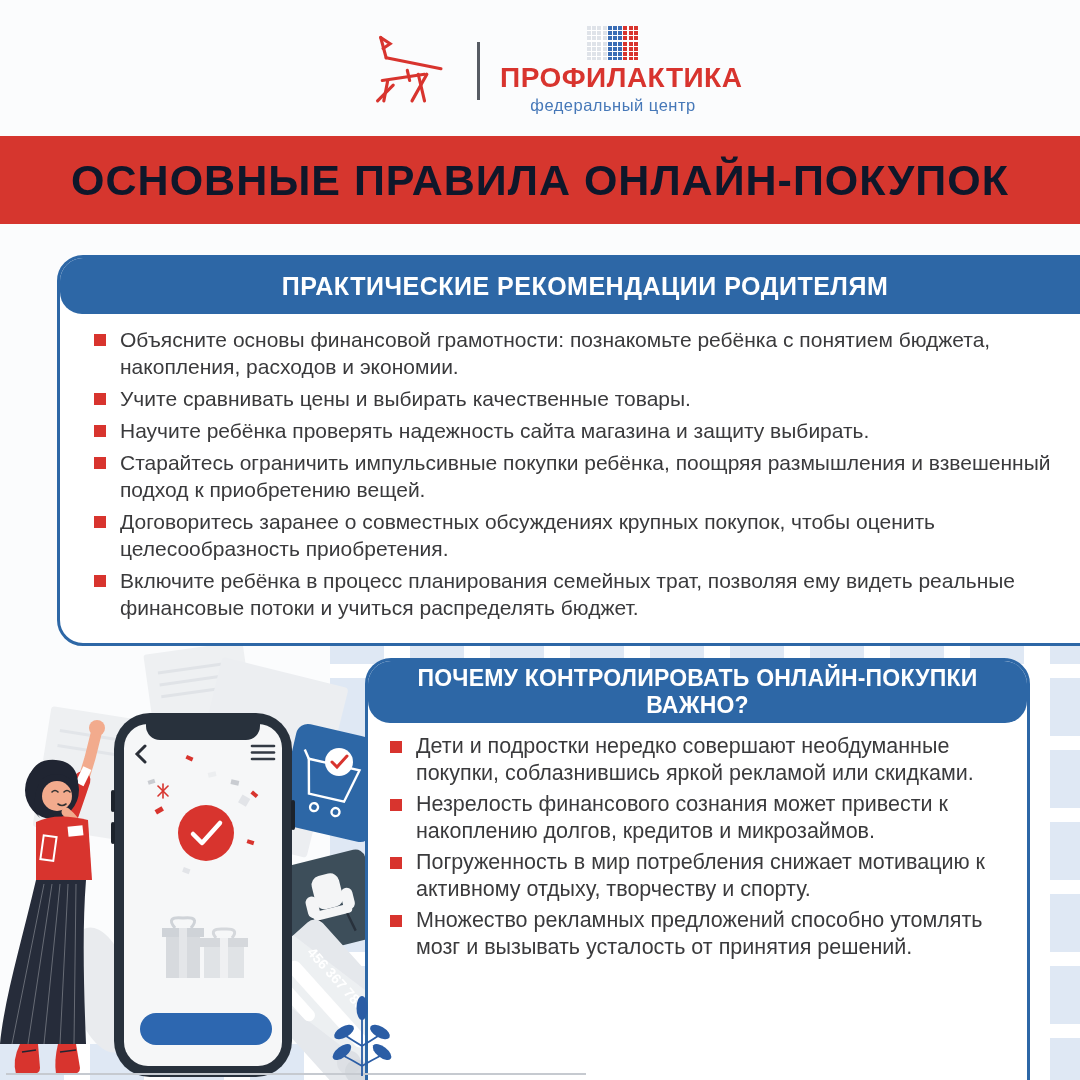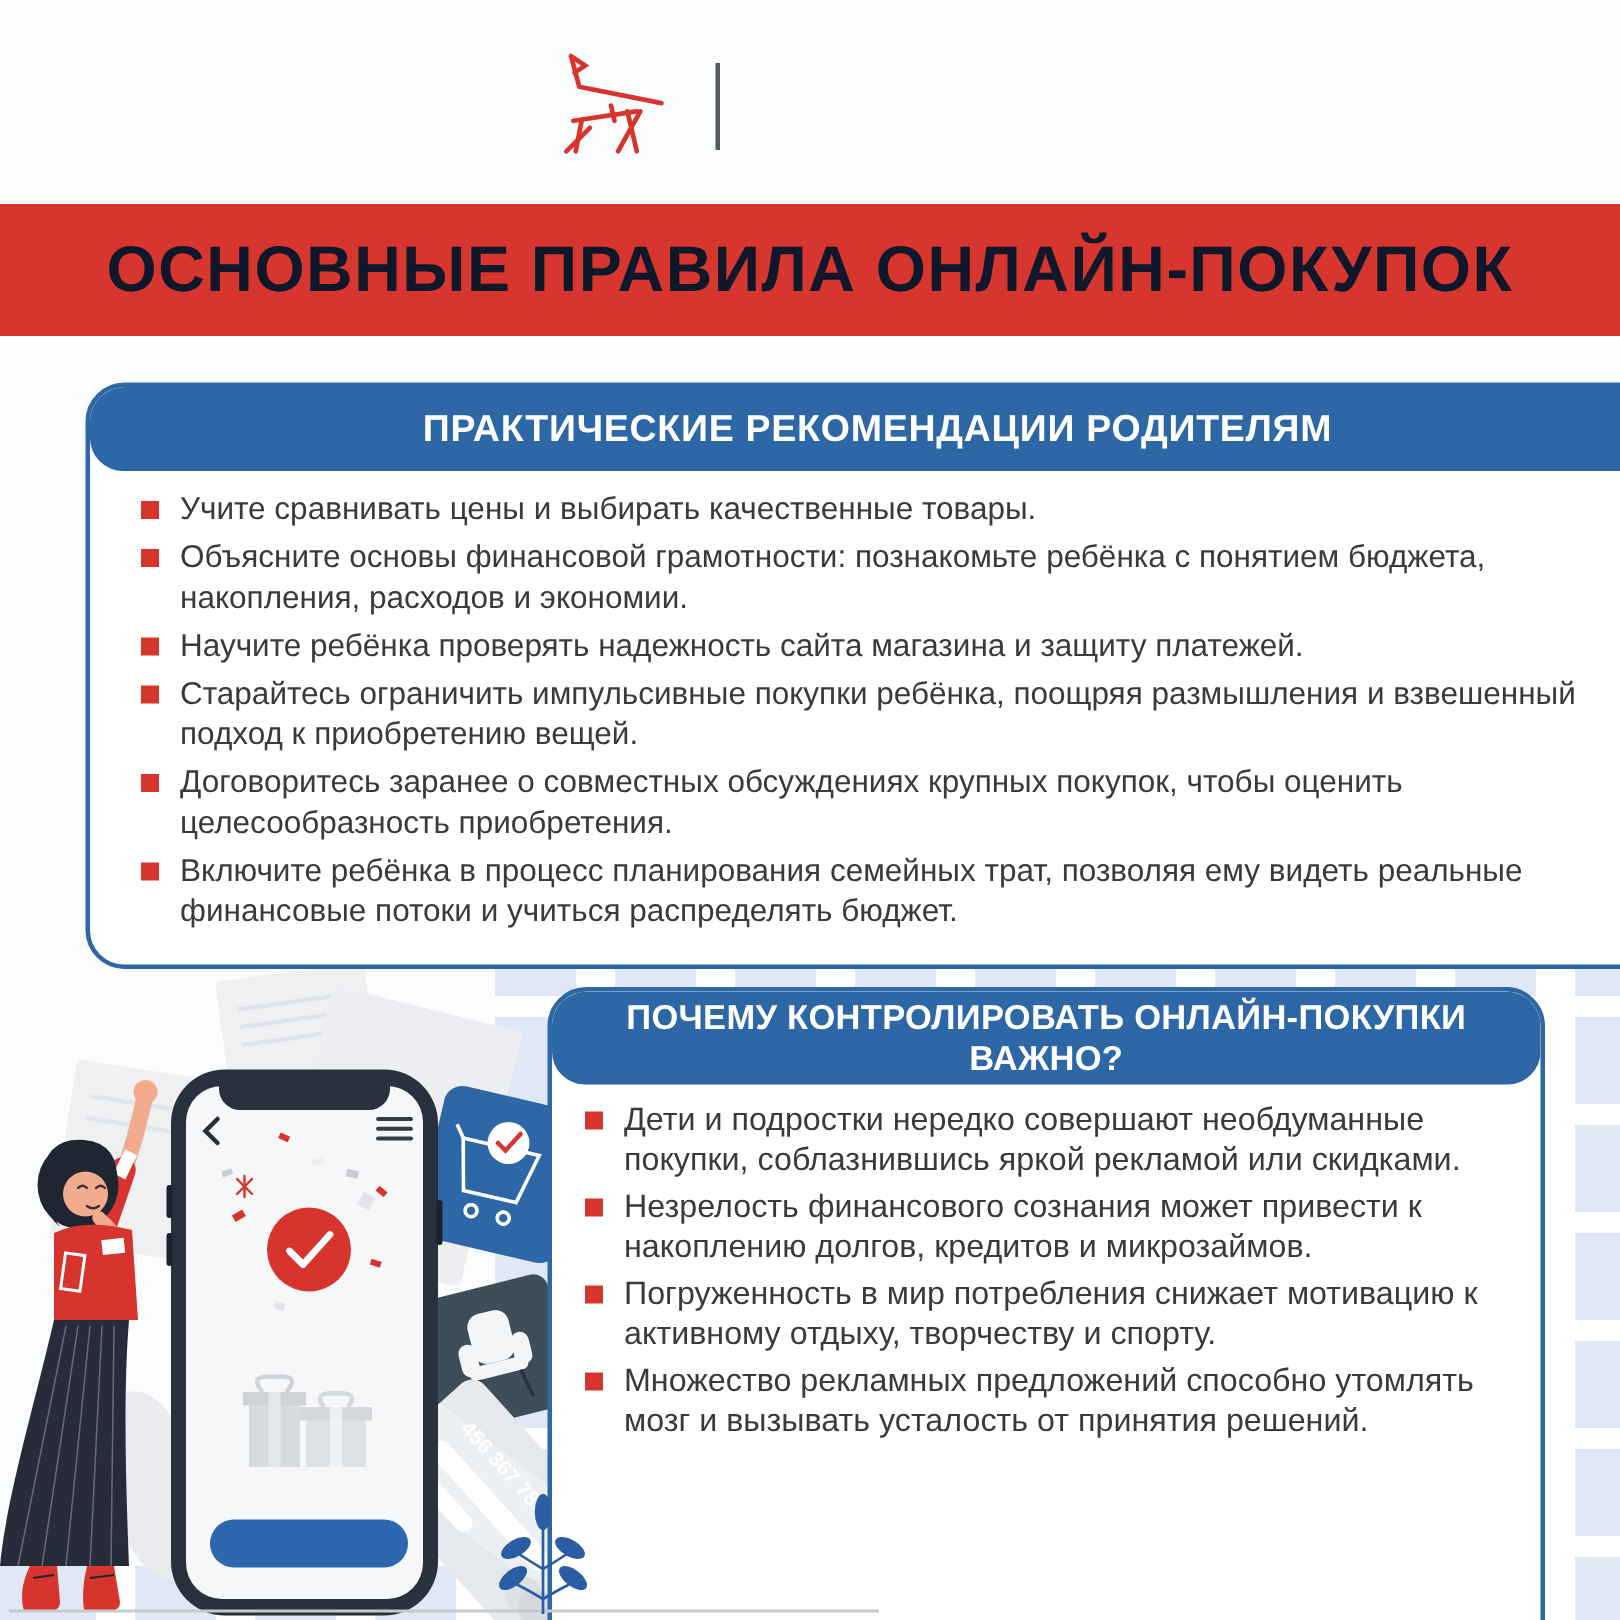--- a/index.html
+++ b/index.html
@@ -90,40 +90,45 @@
         <path d="M31 33 L101 47"></path>
         <path d="M26 62 L80 54"></path>
         <path d="M33 62 L28 88"></path>
         <path d="M20 88 L40 68"></path>
         <path d="M72 54 L80 88"></path>
         <path d="M83 54 L64 88"></path>
         <path d="M58 49 L61 62"></path>
       </g>
     </svg>
     <div class="logo-divider"></div>
+    <div class="brand-right">
+      <div class="pixel-grid"></div>
+      <div class="brand-title">ПРОФИЛАКТИКА</div>
+      <div class="brand-sub">федеральный центр</div>
+    </div>
   </div>
 
   <div class="banner">
     <h1>ОСНОВНЫЕ ПРАВИЛА ОНЛАЙН-ПОКУПОК</h1>
   </div>
 
   <div class="card card1">
     <div class="card-head">ПРАКТИЧЕСКИЕ РЕКОМЕНДАЦИИ РОДИТЕЛЯМ</div>
     <div class="items">
         <div class="item">
         <span class="bullet"></span>
+        <span class="itext">Объясните основы финансовой грамотности: познакомьте ребёнка с понятием бюджета, накопления, расходов и экономии.</span>
+      </div>
+        <div class="item">
+        <span class="bullet"></span>
         <span class="itext">Учите сравнивать цены и выбирать качественные товары.</span>
       </div>
         <div class="item">
         <span class="bullet"></span>
-        <span class="itext">Объясните основы финансовой грамотности: познакомьте ребёнка с понятием бюджета, накопления, расходов и экономии.</span>
-      </div>
-        <div class="item">
-        <span class="bullet"></span>
-        <span class="itext">Научите ребёнка проверять надежность сайта магазина и защиту платежей.</span>
+        <span class="itext">Научите ребёнка проверять надежность сайта магазина и защиту выбирать.</span>
       </div>
         <div class="item">
         <span class="bullet"></span>
         <span class="itext">Старайтесь ограничить импульсивные покупки ребёнка, поощряя размышления и взвешенный подход к приобретению вещей.</span>
       </div>
         <div class="item">
         <span class="bullet"></span>
         <span class="itext">Договоритесь заранее о совместных обсуждениях крупных покупок, чтобы оценить целесообразность приобретения.</span>
       </div>
         <div class="item">

